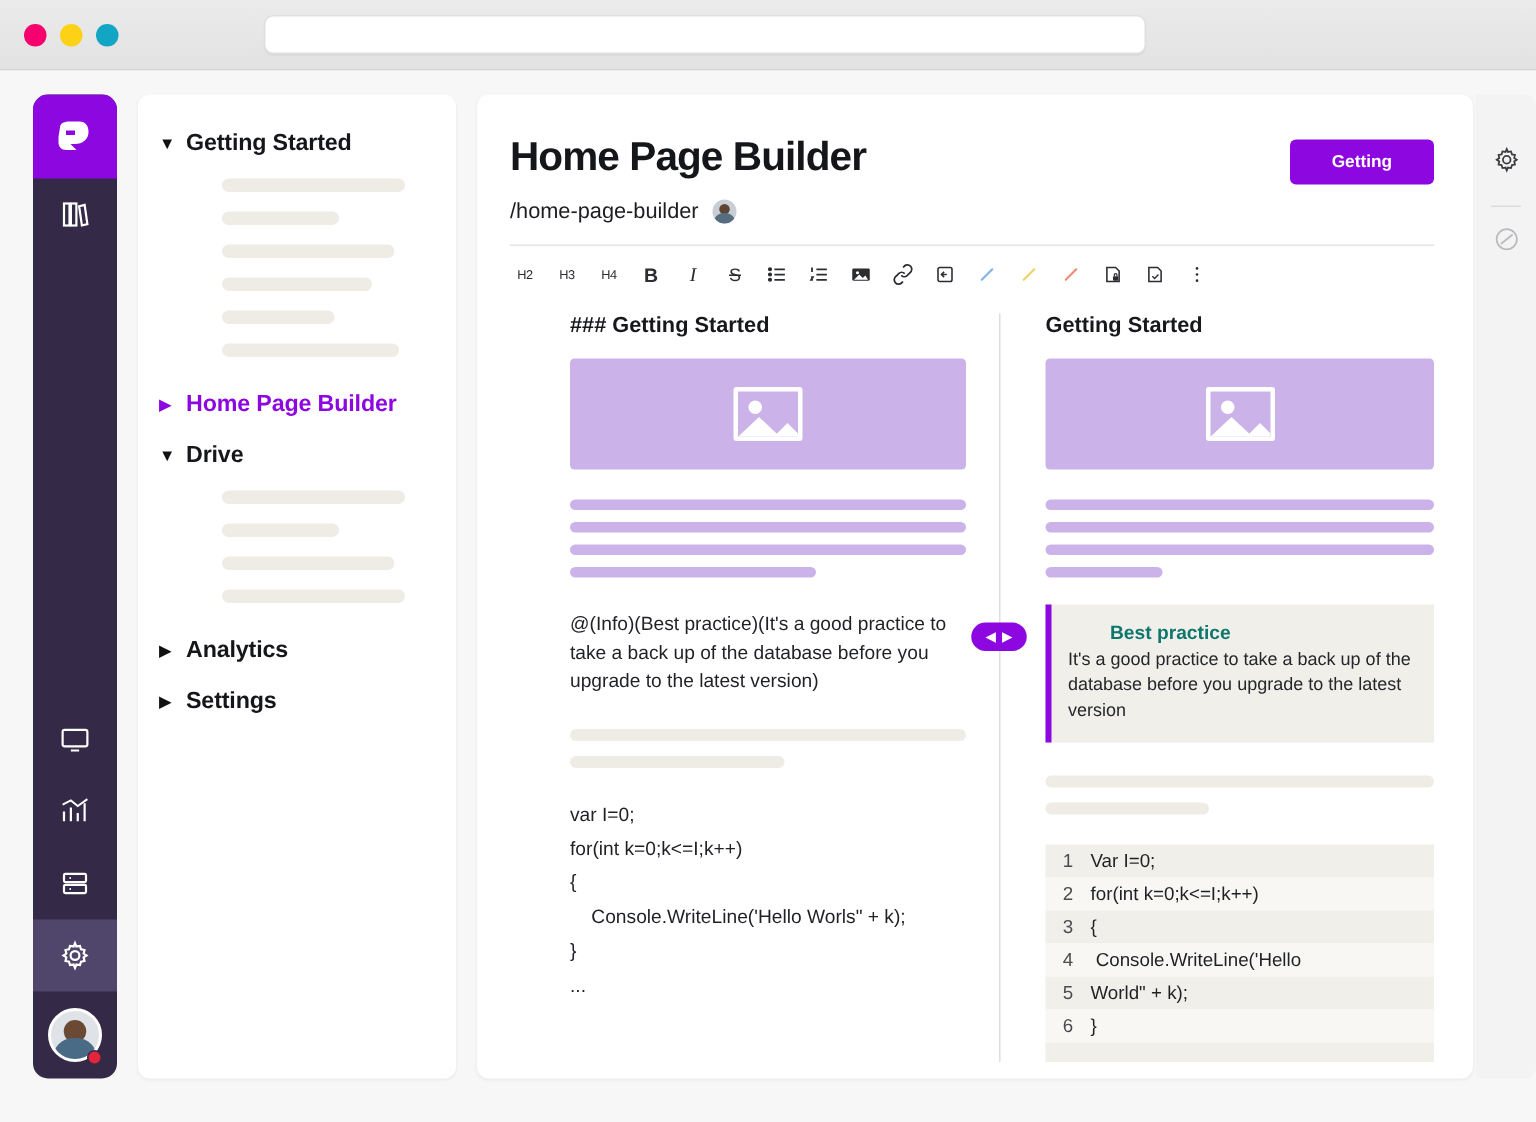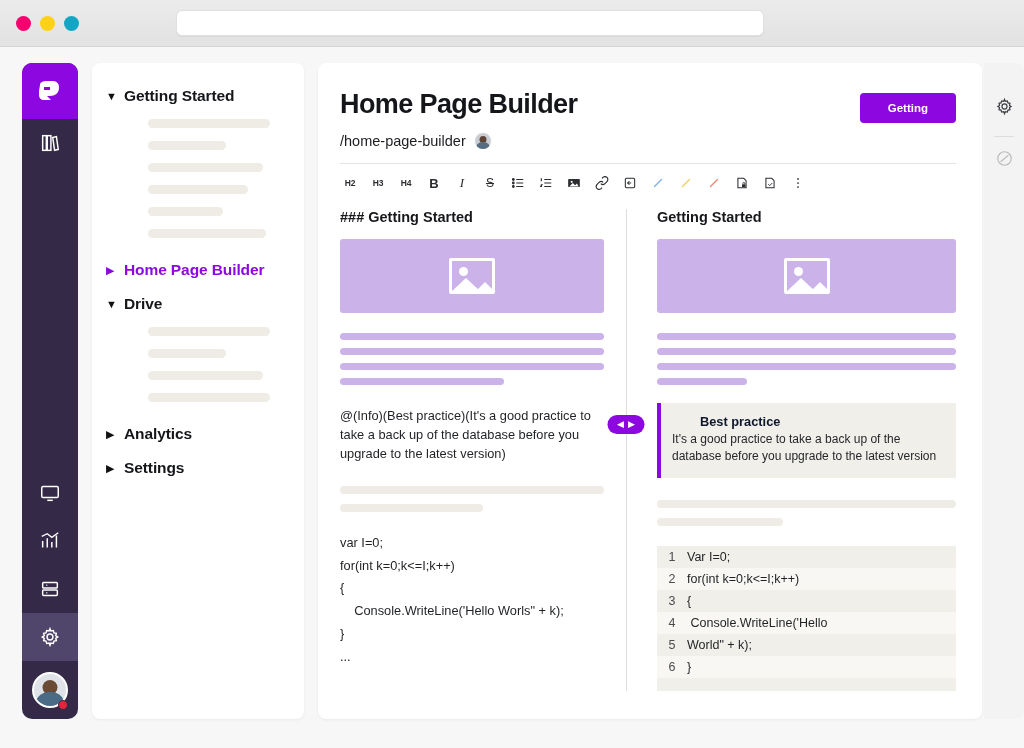--- a/index.html
+++ b/index.html
@@ -175,27 +175,27 @@
   
   .toolbar {
     display: flex; align-items: center; gap: 0;
     padding: 9px 0 6px 0;
   }
   .tb-btn {
     width: 20px; height: 20px; margin-right: 8px;
     display: flex; align-items: center; justify-content: center;
     color: #2b2d31; cursor: pointer; flex: none;
   }
-  .tb-txt { font-size: 8.5px; font-weight: bold; letter-spacing: -.2px; }
+  .tb-txt { font-size: 8.5px; font-weight: normal; letter-spacing: -.2px; }
   .tb-b { font-size: 13px; font-weight: bold; }
   .tb-i { font-size: 13px; font-style: italic; font-family: "Liberation Serif", serif; }
   .tb-s { font-size: 12px; text-decoration: line-through; }
 
   
-  .panes { display: flex; position: relative; margin-top: 10px; }
+  .panes { display: flex; position: relative; margin-top: 10px; margin-left: 40px; }
   .pane-left { width: 286px; flex: none; padding-right: 22px; }
   .pane-div {
     width: 1px; background: #dedede; flex: none;
     margin: 0 0px; align-self: stretch;
   }
   .pane-right { flex: 1; padding-left: 30px; }
 
   .md-head {
     font-size: 14.5px; font-weight: bold; color: #17181c;
     margin: 0 0 14px 0;
@@ -245,21 +245,21 @@
   }
   .code-plain div { white-space: pre; }
 
   
   .callout {
     background: #f1efea;
     border-left: 4px solid #8c07e0;
     padding: 11px 13px 13px 11px;
     margin-top: 18px;
   }
-  .callout-title { font-size: 12.8px; font-weight: bold; color: #0f172a; margin-bottom: 2px; padding-left: 28px; }
+  .callout-title { font-size: 12.8px; font-weight: bold; color: #0f766e; margin-bottom: 2px; padding-left: 28px; }
   .callout-body { font-size: 12px; color: #25272b; line-height: 1.42; }
 
   
   .code-rendered { margin-top: 20px; }
   .cr-row {
     display: flex; font-size: 12.5px; color: #1f2125;
     padding: 4px 0 4px 0;
   }
   .cr-row:nth-child(odd) { background: #f1efea; }
   .cr-row:nth-child(even) { background: #f8f7f4; }

